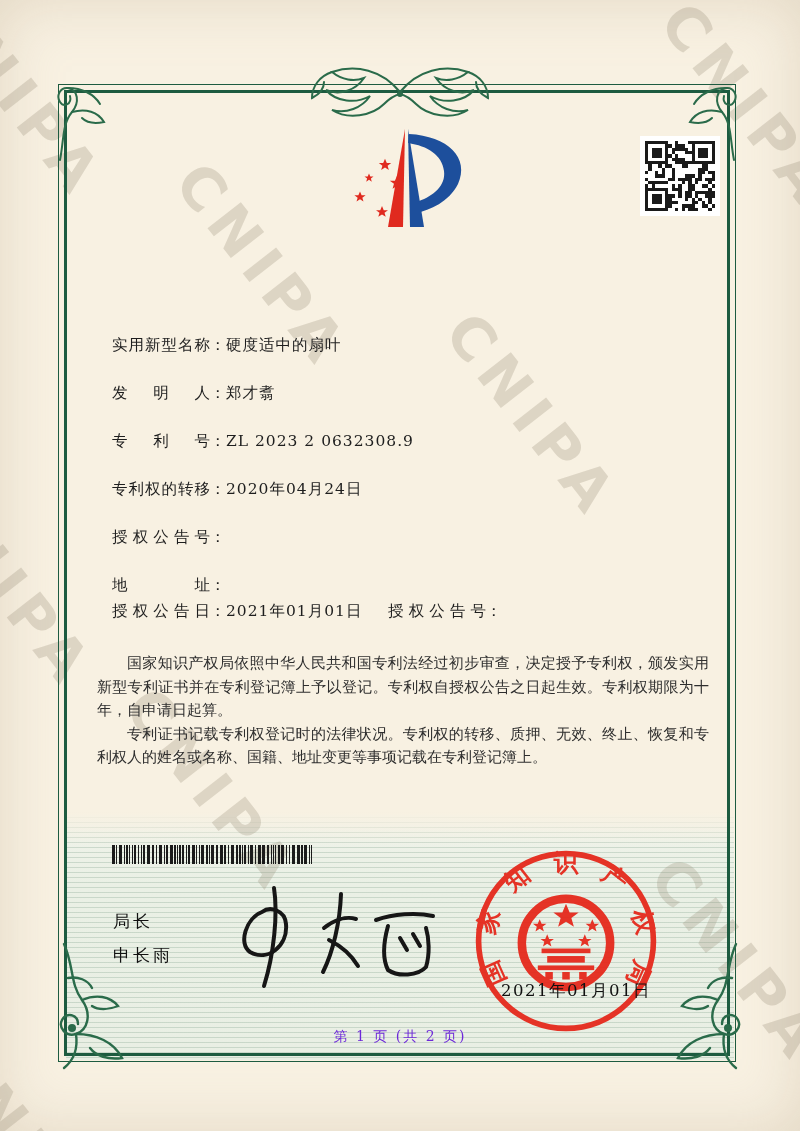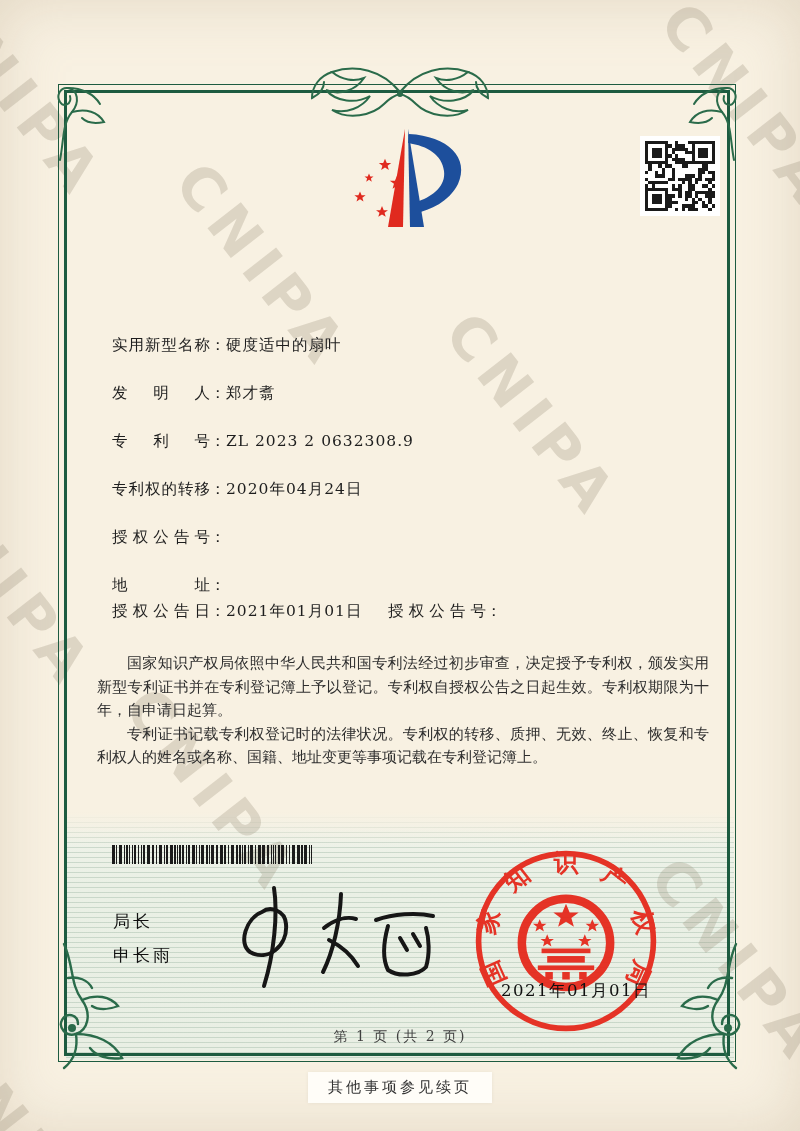--- a/index.html
+++ b/index.html
@@ -91,21 +91,21 @@
     font-family:"DejaVu Sans", sans-serif; font-size:17px; letter-spacing:3px; color:#111;
   }
   .signature{ position:absolute; left:228px; top:882px; z-index:5; }
   .seal{ position:absolute; left:472px; top:847px; z-index:6; opacity:.95; }
   .seal-date{
     position:absolute; left:501px; top:980px; z-index:7;
     font-size:16.5px; letter-spacing:1.5px; color:#101010;
   }
   .page-info{
     position:absolute; left:0; top:1028px; width:800px; text-align:center; z-index:5;
-    font-size:14px; color:#404040; letter-spacing:2px;
+    font-size:14px; color:#6d28d9; letter-spacing:2px;
   }
   .note-box{
     position:absolute; left:50%; transform:translateX(-50%); top:1072px; z-index:5;
     background:#fffdf8; padding:6px 20px; font-size:15px; color:#333; letter-spacing:3px;
     box-shadow:0 0 4px rgba(0,0,0,.06);
   }
 </style>
 </head>
 <body>
 
@@ -843,15 +843,14 @@
       <rect x="96" y="133" width="8" height="8"></rect>
       <rect x="114" y="133" width="8" height="8"></rect>
     </g>
     <defs>
       <polygon id="sealstar" points="0,-9 2.6,-2.8 9,-2.8 3.8,1.1 5.6,7.3 0,3.6 -5.6,7.3 -3.8,1.1 -9,-2.8 -2.6,-2.8"></polygon>
     </defs>
   </svg>
   <div class="seal-date">2021年01月01日</div>
 
   <div class="page-info">第 1 页 (共 2 页)</div>
-  <div class="note-box">其他事项参见续页</div>
 
 </div>
 
 </body></html>

